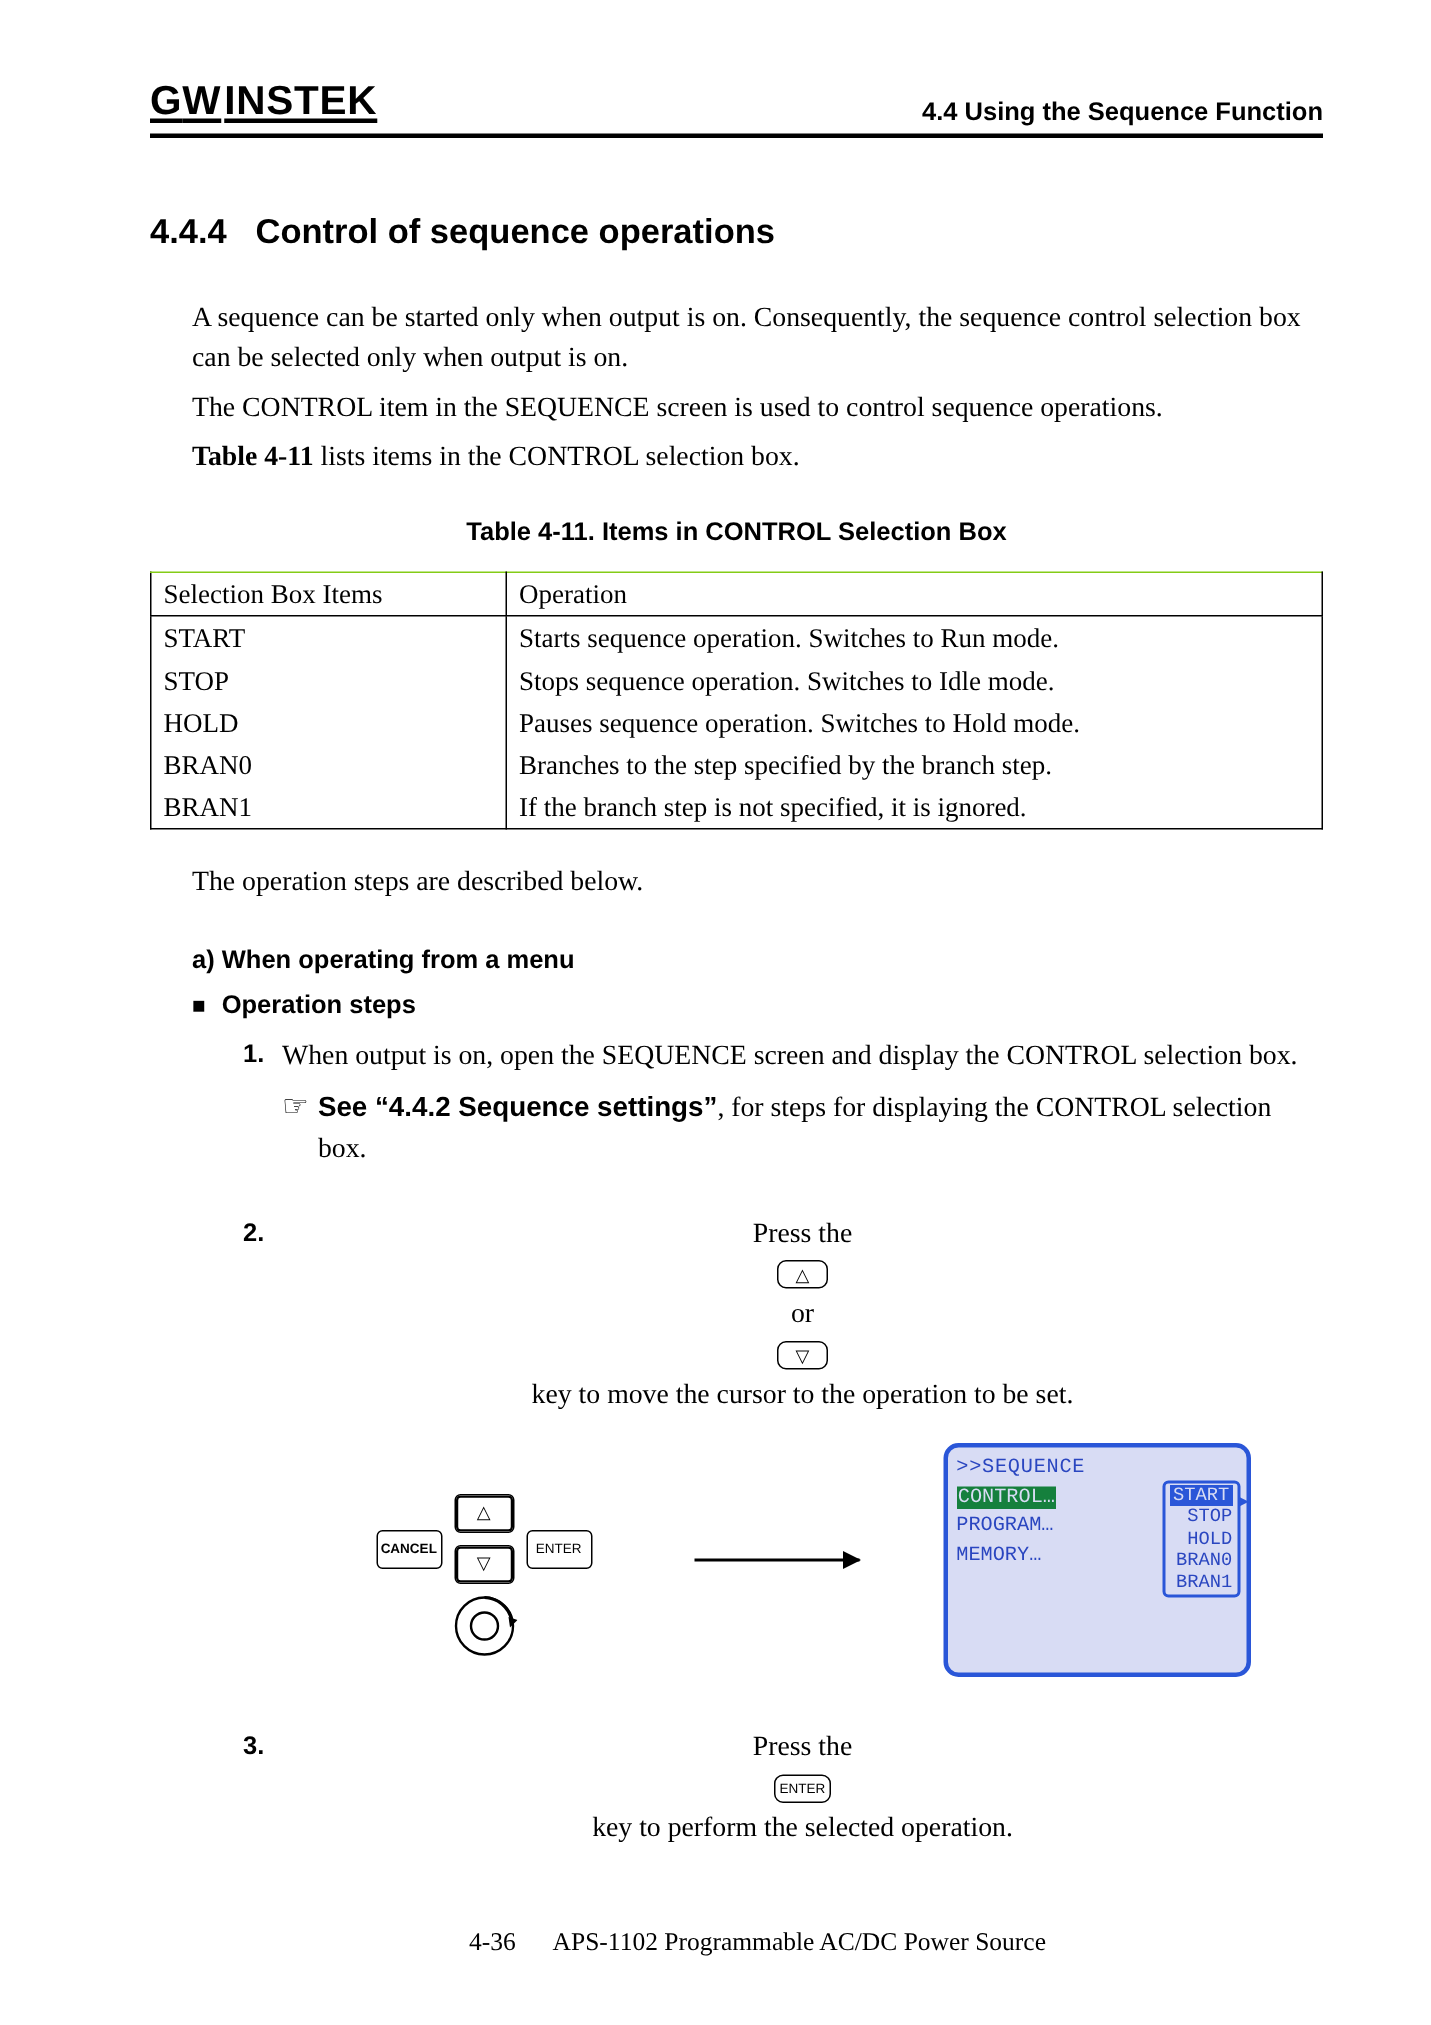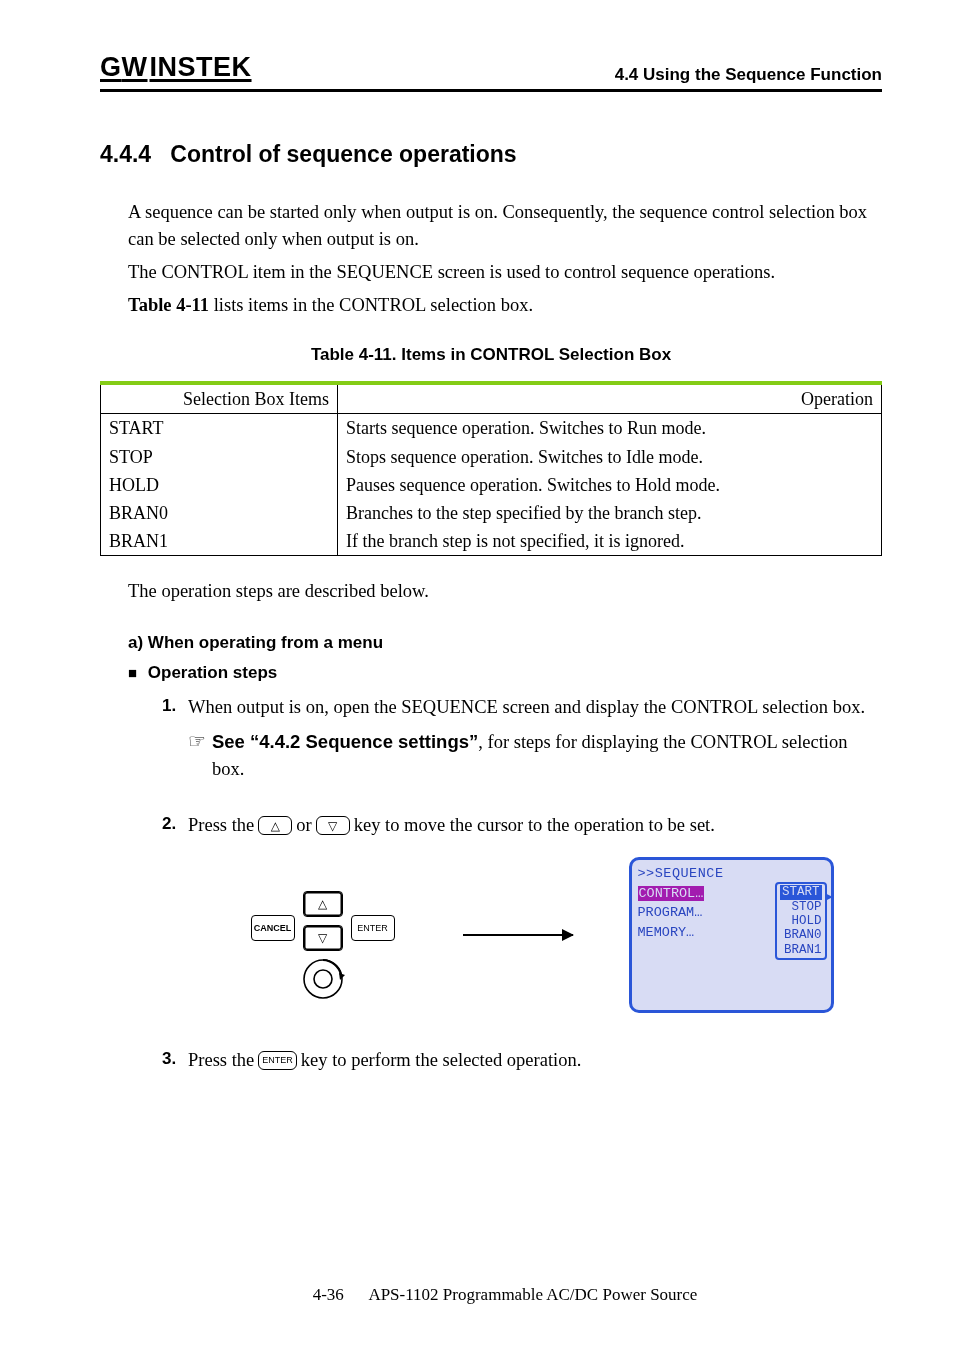--- a/index.html
+++ b/index.html
@@ -68,23 +68,23 @@
     font-size: 18px;
   }
   table.selbox th, table.selbox td {
     border-left: 1px solid #000;
     border-right: 1px solid #000;
     padding: 1px 8px;
     text-align: left;
     font-weight: normal;
   }
   table.selbox thead th {
-    border-top: 4px solid #84cc16;
+    border-top: 1px solid #84cc16;
     border-bottom: 1px solid #000;
-    text-align: right;
+    text-align: left;
   }
   table.selbox tbody tr:last-child td { border-bottom: 1px solid #000; }
   table.selbox .col1 { width: 220px; }
 
   .sub-a {
     font-family: Arial, Helvetica, sans-serif;
     font-weight: 700;
     font-size: 17px;
     margin: 26px 0 6px 0;
   }
@@ -111,21 +111,21 @@
     padding: 1px 7px 2px 7px;
     font-family: Arial, Helvetica, sans-serif;
     font-size: 13px;
     line-height: 1;
     vertical-align: -3px;
     min-width: 14px;
     text-align: center;
   }
   .keycap.tri { padding: 3px 9px 2px 9px; font-size: 12px; }
   .keycap.small { font-size: 9px; padding:4px 3px; }
-  .li-flex { display:flex; align-items:center; flex-wrap:wrap; gap:4px; }
+  .li-flex { display:flex; align-items:center; flex-wrap:wrap; gap:4px;flex-direction:column; }
 
   
   .fig-row {
     display: flex;
     align-items: center;
     justify-content: center;
     gap: 50px;
     margin: 18px 0 10px 0;
   }
   .keypad {
@@ -280,21 +280,21 @@
             <svg class="dial" viewBox="0 0 44 44">
               <circle cx="22" cy="22" r="19" fill="none" stroke="#000" stroke-width="1.6"></circle>
               <circle cx="22" cy="22" r="9" fill="none" stroke="#000" stroke-width="1.6"></circle>
               <path d="M22 3 A19 19 0 0 1 40 18" fill="none" stroke="#000" stroke-width="2"></path>
               <polygon points="38,16 44,18 39,23" fill="#000"></polygon>
             </svg>
           </div>
           <div class="arrow"></div>
           <div class="lcd">
             <div class="title">&gt;&gt;SEQUENCE</div>
-            <div><span style="background:#a21caf;color:#d8dcf4;padding:0 1px">CONTROL…</span></div>
+            <div><span style="background:#15803d;color:#d8dcf4;padding:0 1px">CONTROL…</span></div>
             <div>PROGRAM…</div>
             <div>MEMORY…</div>
             <div class="lcd-menu">
               <div class="sel">START</div>
               <div>STOP</div>
               <div>HOLD</div>
               <div>BRAN0</div>
               <div>BRAN1</div>
             </div>
             <div class="lcd-tri">▶</div>

